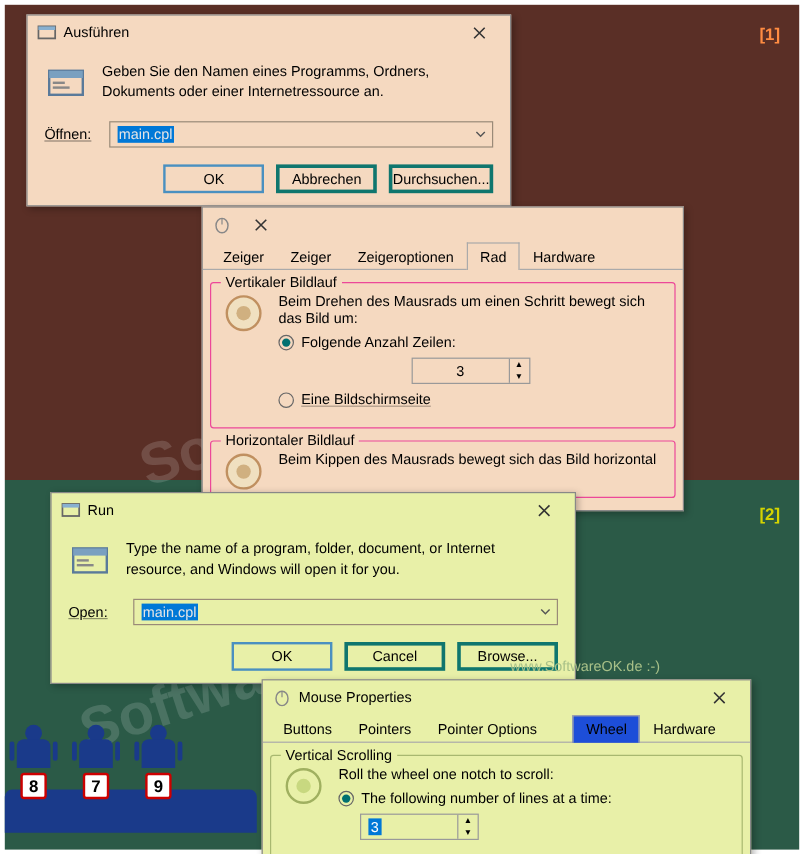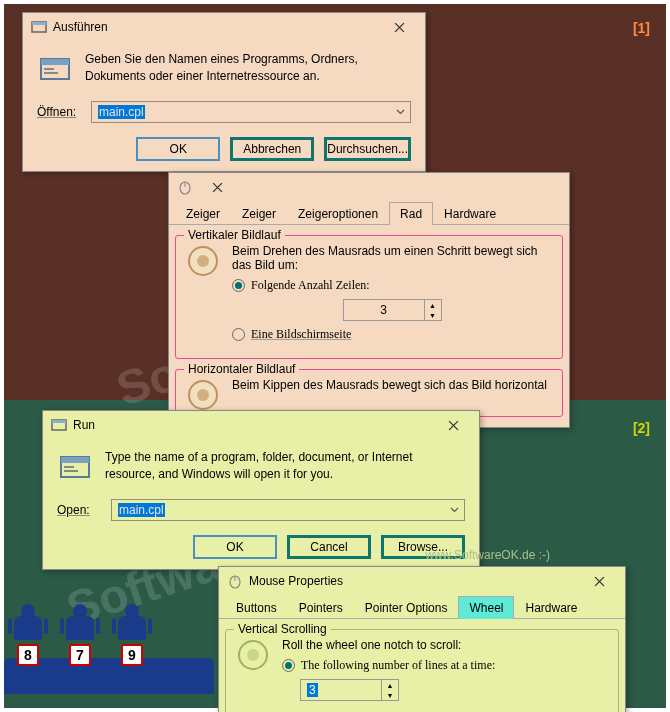--- a/index.html
+++ b/index.html
@@ -137,21 +137,21 @@
   cursor: pointer;
   font-size: 12px;
   position: relative;
   top: 1px;
 }
 .tab.active {
   border-color: #aaa;
   background: inherit;
 }
 .tab.active.orange { background: #f5d9c0; }
-.tab.active.green { background: #5eead4; }
+.tab.active.green { background: #1d4ed8; margin-left: 19px; }
 .group {
   border: 1px solid #ec4899;
   border-radius: 3px;
   margin: 10px 6px;
   padding: 8px 10px 10px;
   position: relative;
 }
 .group.green { border-color: #a8b870; }
 .group-title {
   position: absolute;
@@ -165,21 +165,20 @@
 .wheel-row { display: flex; gap: 12px; }
 .wheel-icon {
   width: 34px; height: 34px;
   flex-shrink: 0;
 }
 .radio-row {
   display: flex;
   align-items: center;
   gap: 6px;
   margin: 6px 0;
-  font-family: Liberation Serif, serif;
 }
 .radio {
   width: 13px; height: 13px;
   border: 1px solid #666;
   border-radius: 50%;
   display: flex;
   align-items: center;
   justify-content: center;
 }
 .radio.checked::after {

